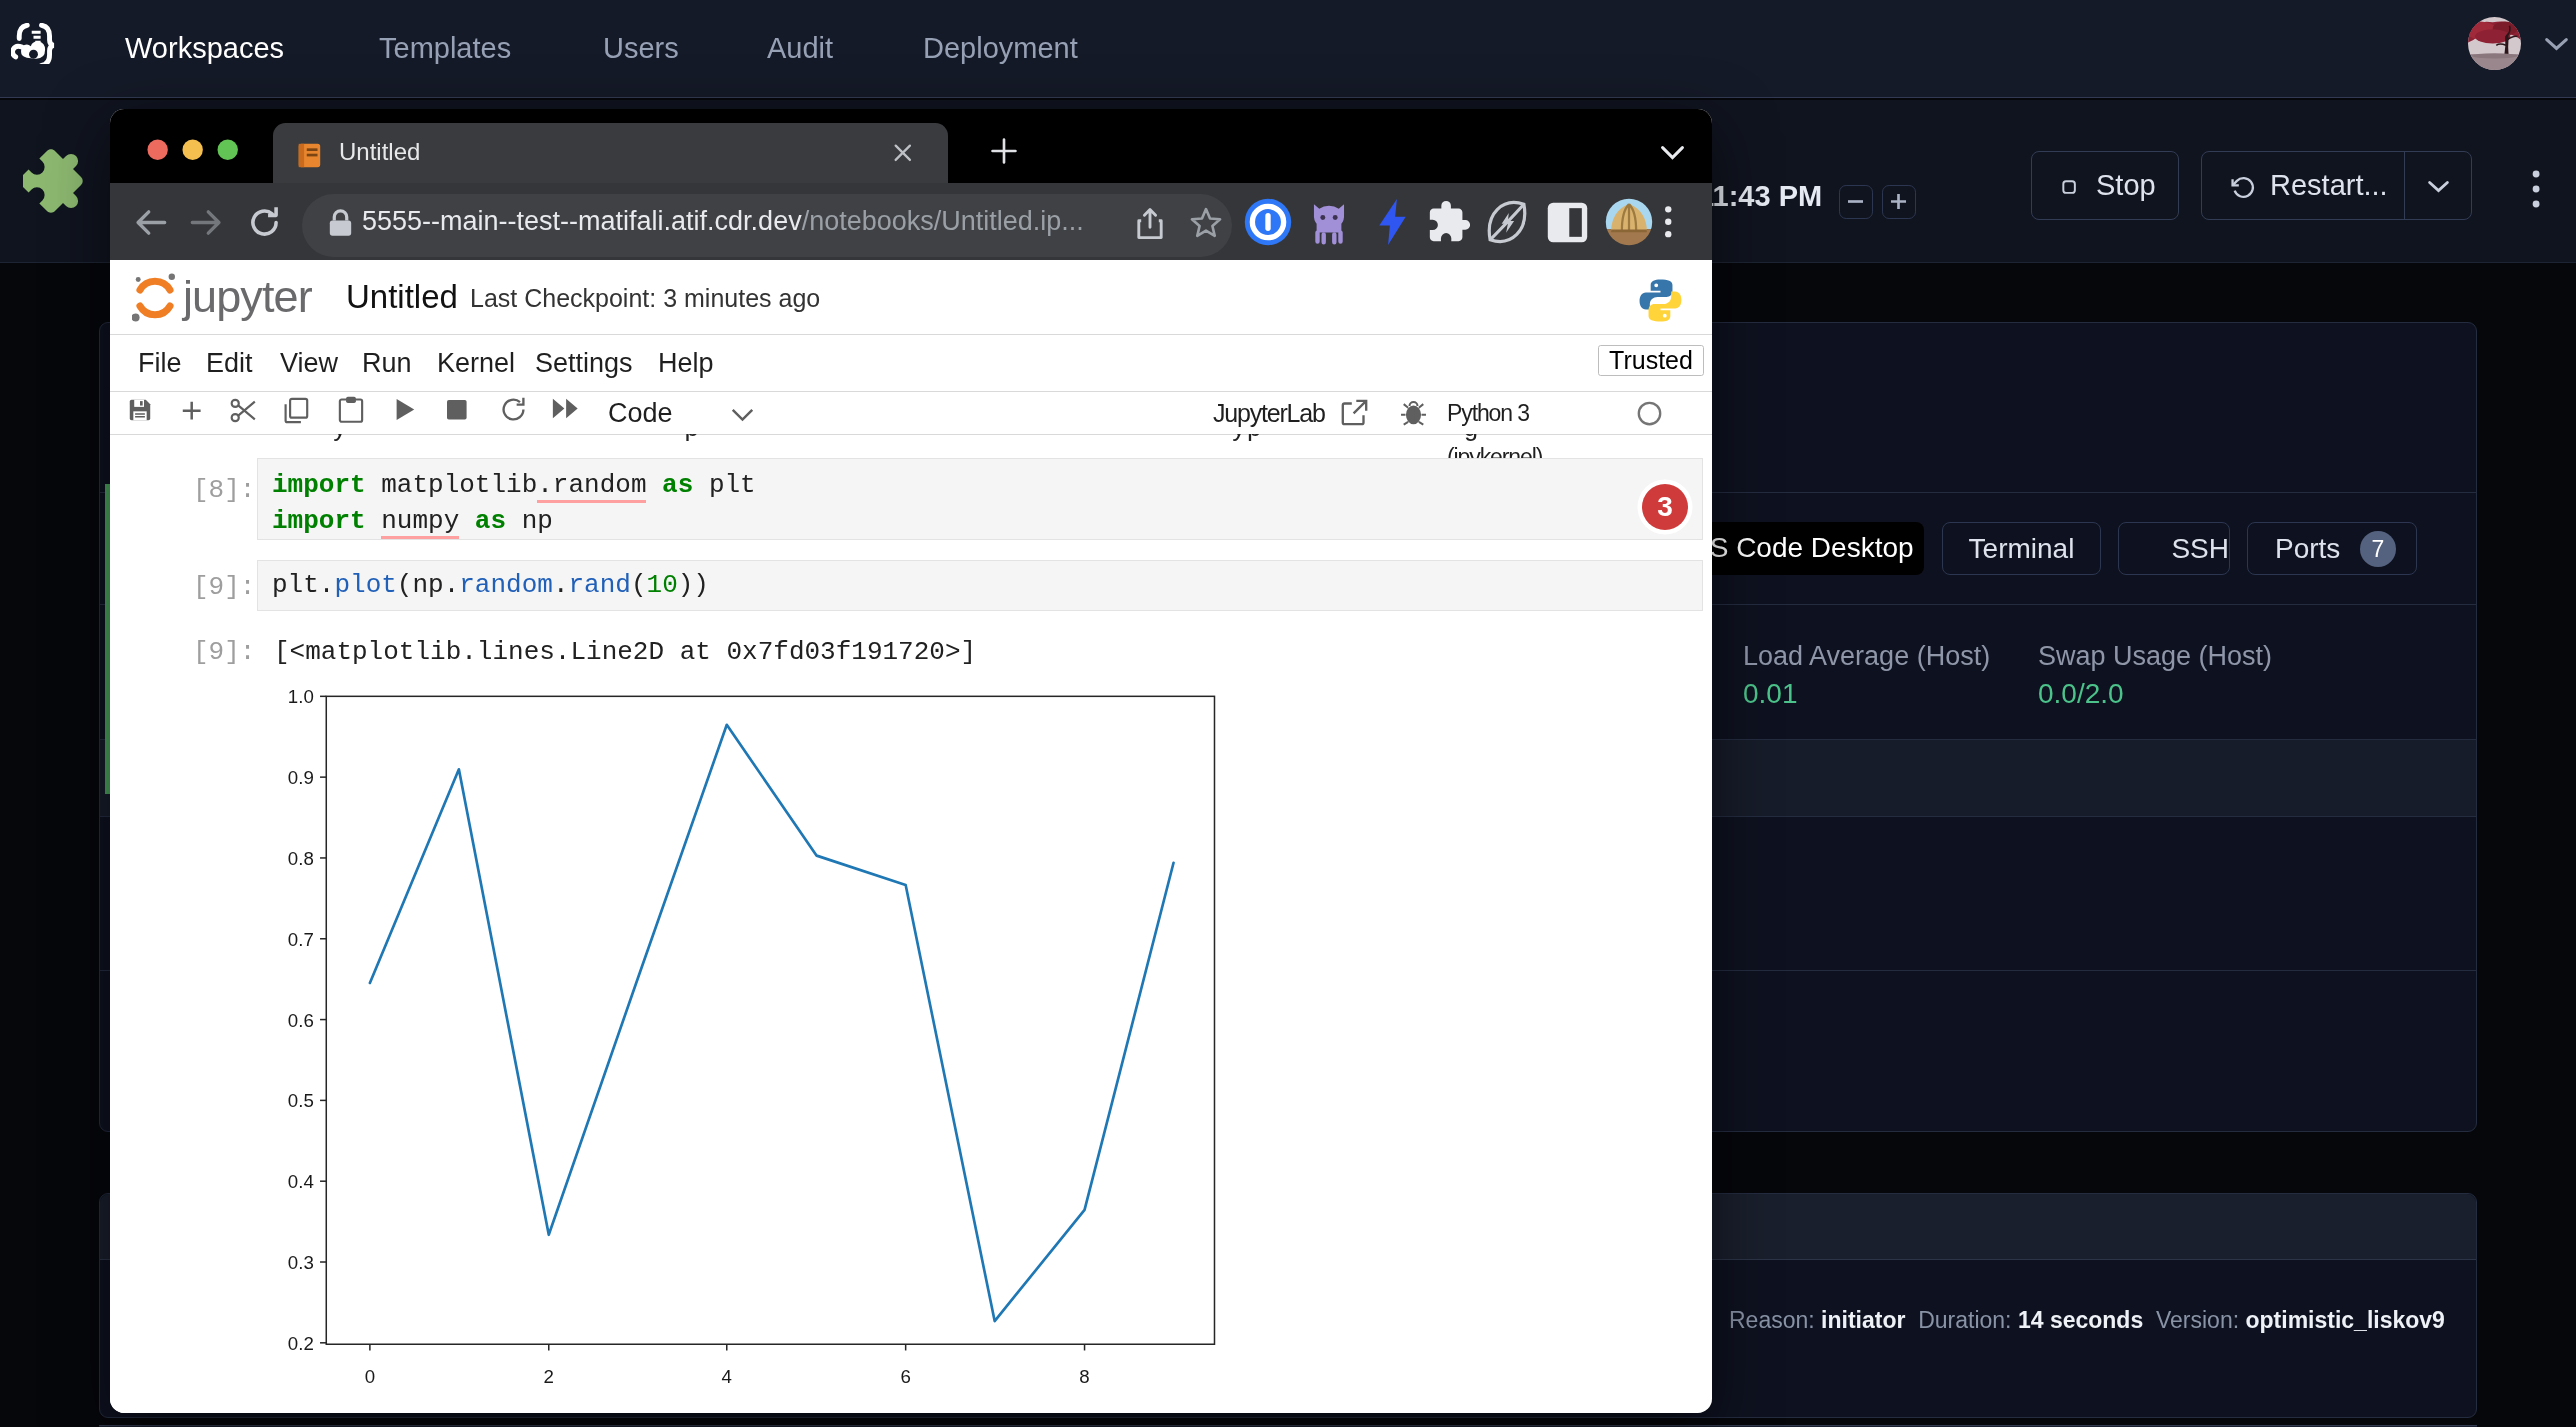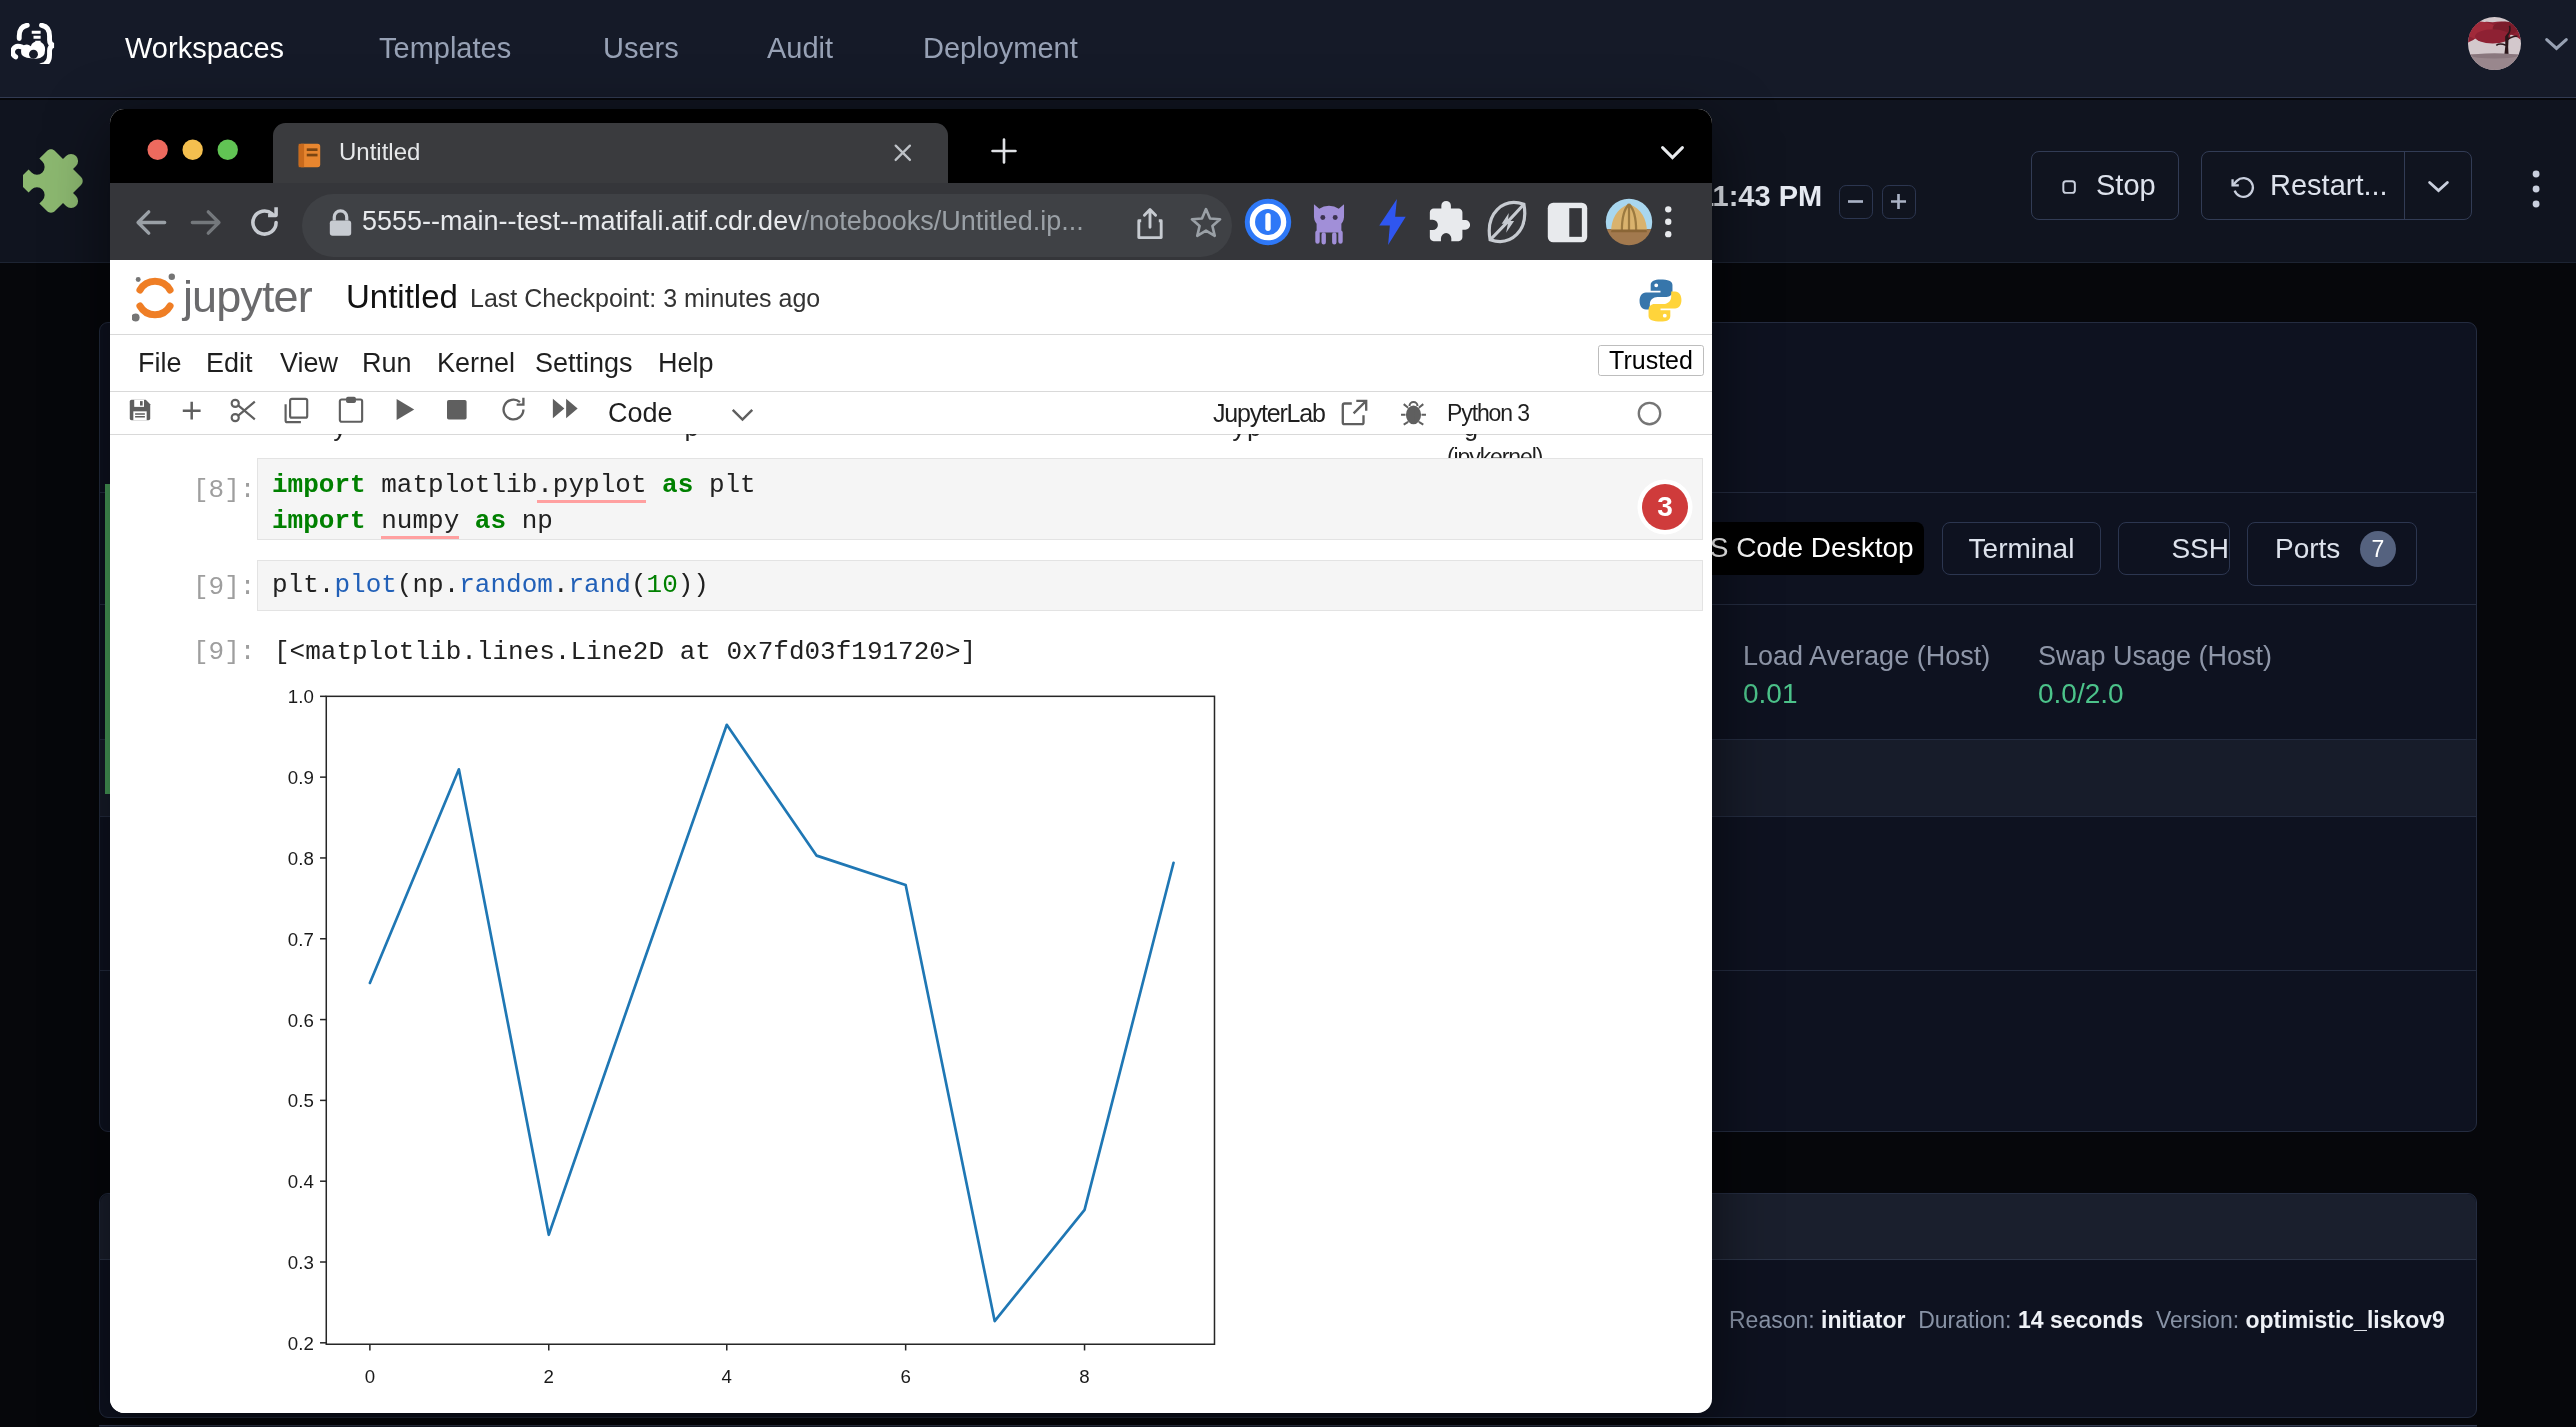--- a/index.html
+++ b/index.html
@@ -107,21 +107,21 @@
   <div class="abs" style="left:0;top:169px;width:100%;height:0;border-top:0.9px solid #242c40"></div>
   <div class="abs" style="left:0;top:281px;width:100%;height:0;border-top:0.9px solid #242c40"></div>
   <div class="abs" style="left:0;top:416px;width:100%;height:78px;background:#171c2a;border-top:0.9px solid #242c40;border-bottom:0.9px solid #242c40"></div>
   <div class="abs" style="left:0;top:647px;width:100%;height:0;border-top:0.9px solid #242c40"></div>
 
   <div class="abs" style="left:1468px;top:199px;width:356px;height:53px;background:#000;border-radius:8px;color:#fff;font-size:28px;white-space:nowrap">
       <span class="abs" style="left:123px;top:0;height:52px;line-height:52px">VS Code Desktop</span>
     </div>
   <div class="btn" style="left:1842px;top:199px;width:159px;height:53px;border-color:#2c3650;text-align:center;font-size:28px;line-height:51px">Terminal</div>
   <div class="btn" style="left:2018px;top:199px;width:112px;height:53px;border-color:#2c3650;text-align:right;font-size:28px;line-height:51px">SSH</div>
-  <div class="btn" style="left:2147px;top:199px;width:170px;height:64px;border-color:#2c3650;font-size:28px">
+  <div class="btn" style="left:2147px;top:199px;width:170px;height:53px;border-color:#2c3650;font-size:28px">
       <span class="abs" style="left:27px;top:0;height:51px;line-height:51px">Ports</span>
       <span class="abs" style="left:112px;top:8px;width:36px;height:36px;border-radius:18px;background:#55627f;color:#fff;font-size:23px;text-align:center;line-height:36px">7</span>
     </div>
 
   <div class="abs" style="left:1643px;top:318px;font-size:27px;color:#8e96a8">Load Average (Host)</div>
   <div class="abs greenv" style="left:1643px;top:355px;font-size:28px">0.01</div>
   <div class="abs" style="left:1938px;top:318px;font-size:27px;color:#8e96a8">Swap Usage (Host)</div>
   <div class="abs greenv" style="left:1938px;top:355px;font-size:28px">0.0/2.0</div>
 </div>
 
@@ -316,21 +316,21 @@
     <div class="abs" style="left:0;top:174px;width:1602px;border-top:1.3px solid #d9d9d9"></div>
 
     <div class="abs mono" style="left:169px;top:174px;width:1335px;height:14.2px;overflow:hidden;font-size:26px;color:#222">
       <span class="abs" style="left:53px;top:-19.6px">y</span>
         <span class="abs" style="left:405px;top:-19.6px">p</span>
         <span class="abs" style="left:952px;top:-19.6px">yp</span>
         <span class="abs" style="left:1184px;top:-19.6px">g</span>
     </div>
     <div class="abs mono" style="left:83px;top:215px;font-size:26px;color:#9e9e9e">[8]:</div>
     <div class="abs" style="left:147px;top:198px;width:1446px;height:82px;background:#f5f5f5;border:0.9px solid #e3e3e3"></div>
-    <div class="abs mono" style="left:162px;top:207px;font-size:26px;color:#212121;line-height:36px"><span class="kgreen">import</span> matplotlib<span class="underl">.pyplot</span> <span class="kgreen">as</span> plt<br><span class="kgreen">import</span> <span class="underl">numpy</span> <span class="kgreen">as</span> np</div>
+    <div class="abs mono" style="left:162px;top:207px;font-size:26px;color:#212121;line-height:36px"><span class="kgreen">import</span> matplotlib<span class="underl">.random</span> <span class="kgreen">as</span> plt<br><span class="kgreen">import</span> <span class="underl">numpy</span> <span class="kgreen">as</span> np</div>
     <div class="abs" style="left:1532px;top:224px;width:46px;height:46px;border-radius:23px;background:#cf3b3b;box-shadow:0 0 0 4.5px #fff;color:#fff;font-size:28px;font-weight:bold;text-align:center;line-height:46px">3</div>
     <div class="abs mono" style="left:83px;top:312px;font-size:26px;color:#9e9e9e">[9]:</div>
     <div class="abs" style="left:147px;top:300px;width:1446px;height:51px;background:#f5f5f5;border:0.9px solid #e3e3e3"></div>
     <div class="abs mono" style="left:162px;top:310px;font-size:26px;color:#212121">plt.<span class="kblue">plot</span>(np.<span class="kblue">random</span>.<span class="kblue">rand</span>(<span class="kgreen" style="font-weight:normal">10</span>))</div>
     <div class="abs mono" style="left:83px;top:377px;font-size:26px;color:#9e9e9e">[9]:</div>
     <div class="abs mono" style="left:164px;top:377px;font-size:26px;color:#212121">[&lt;matplotlib.lines.Line2D at 0x7fd03f191720&gt;]</div>
 
     <svg class="abs" style="left:0;top:0" width="1602" height="1153" viewBox="0 0 1800 1295">
       <g font-family="Liberation Sans, sans-serif" font-size="21" fill="#1a1a1a">
         <rect x="243" y="490" width="998" height="728" fill="none" stroke="#262626" stroke-width="1.7"></rect>

